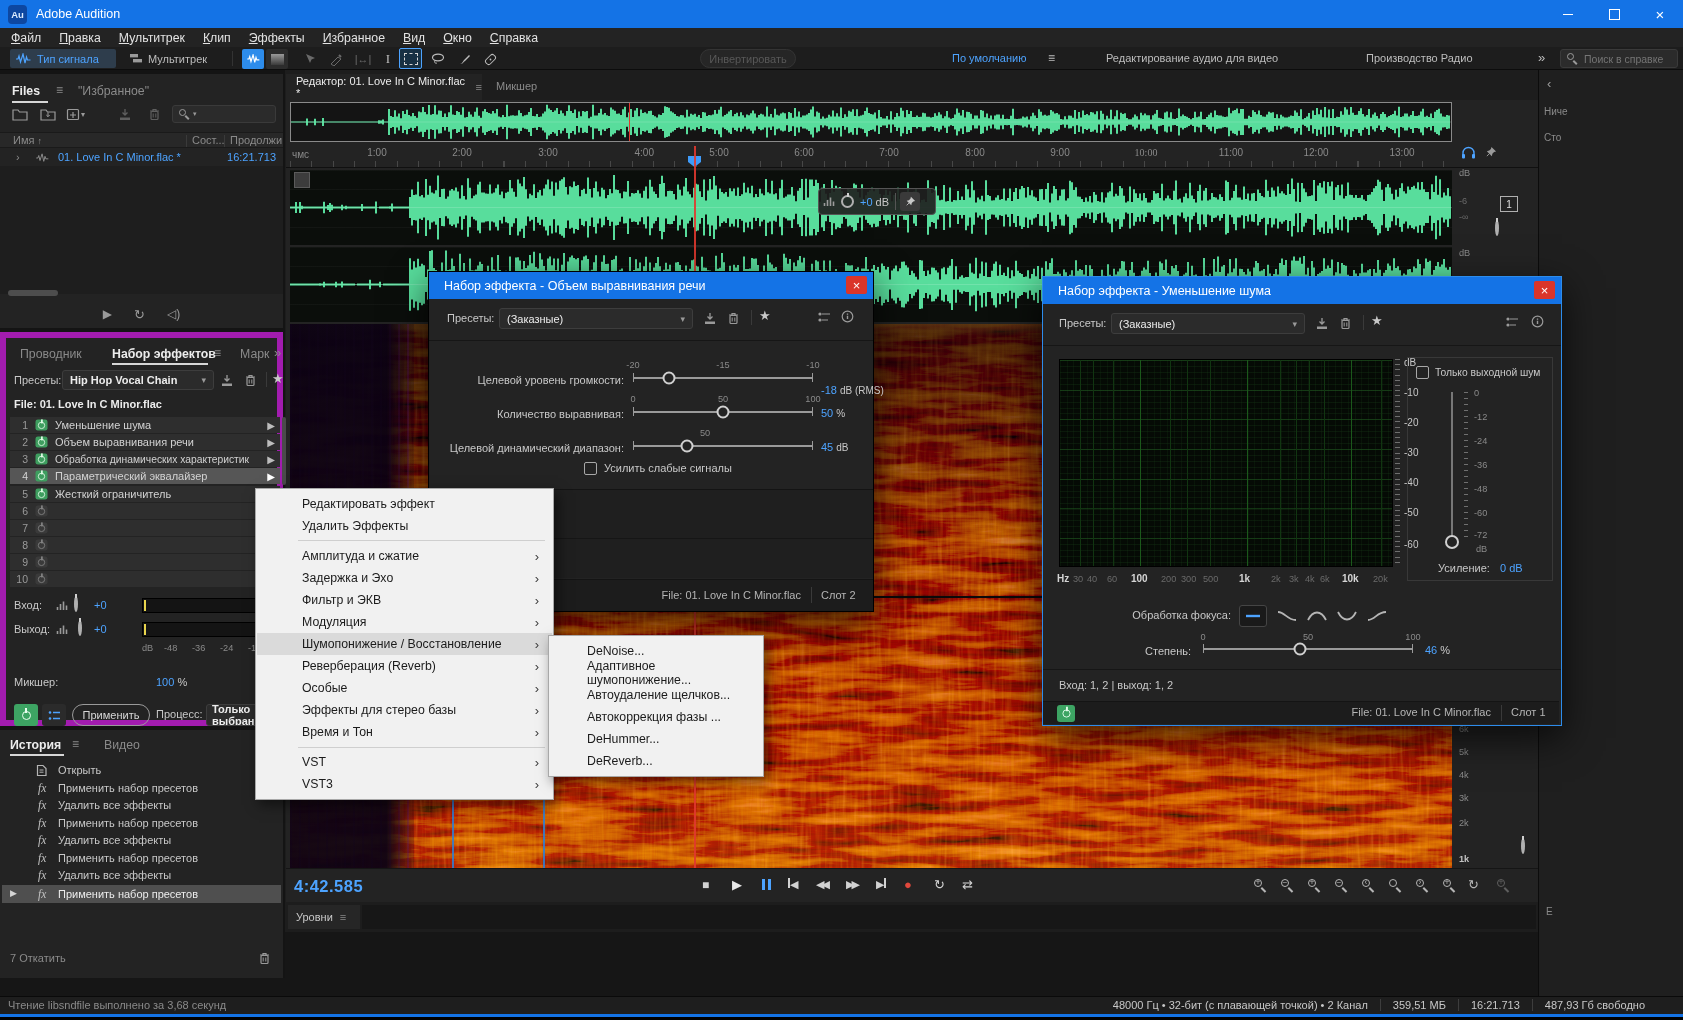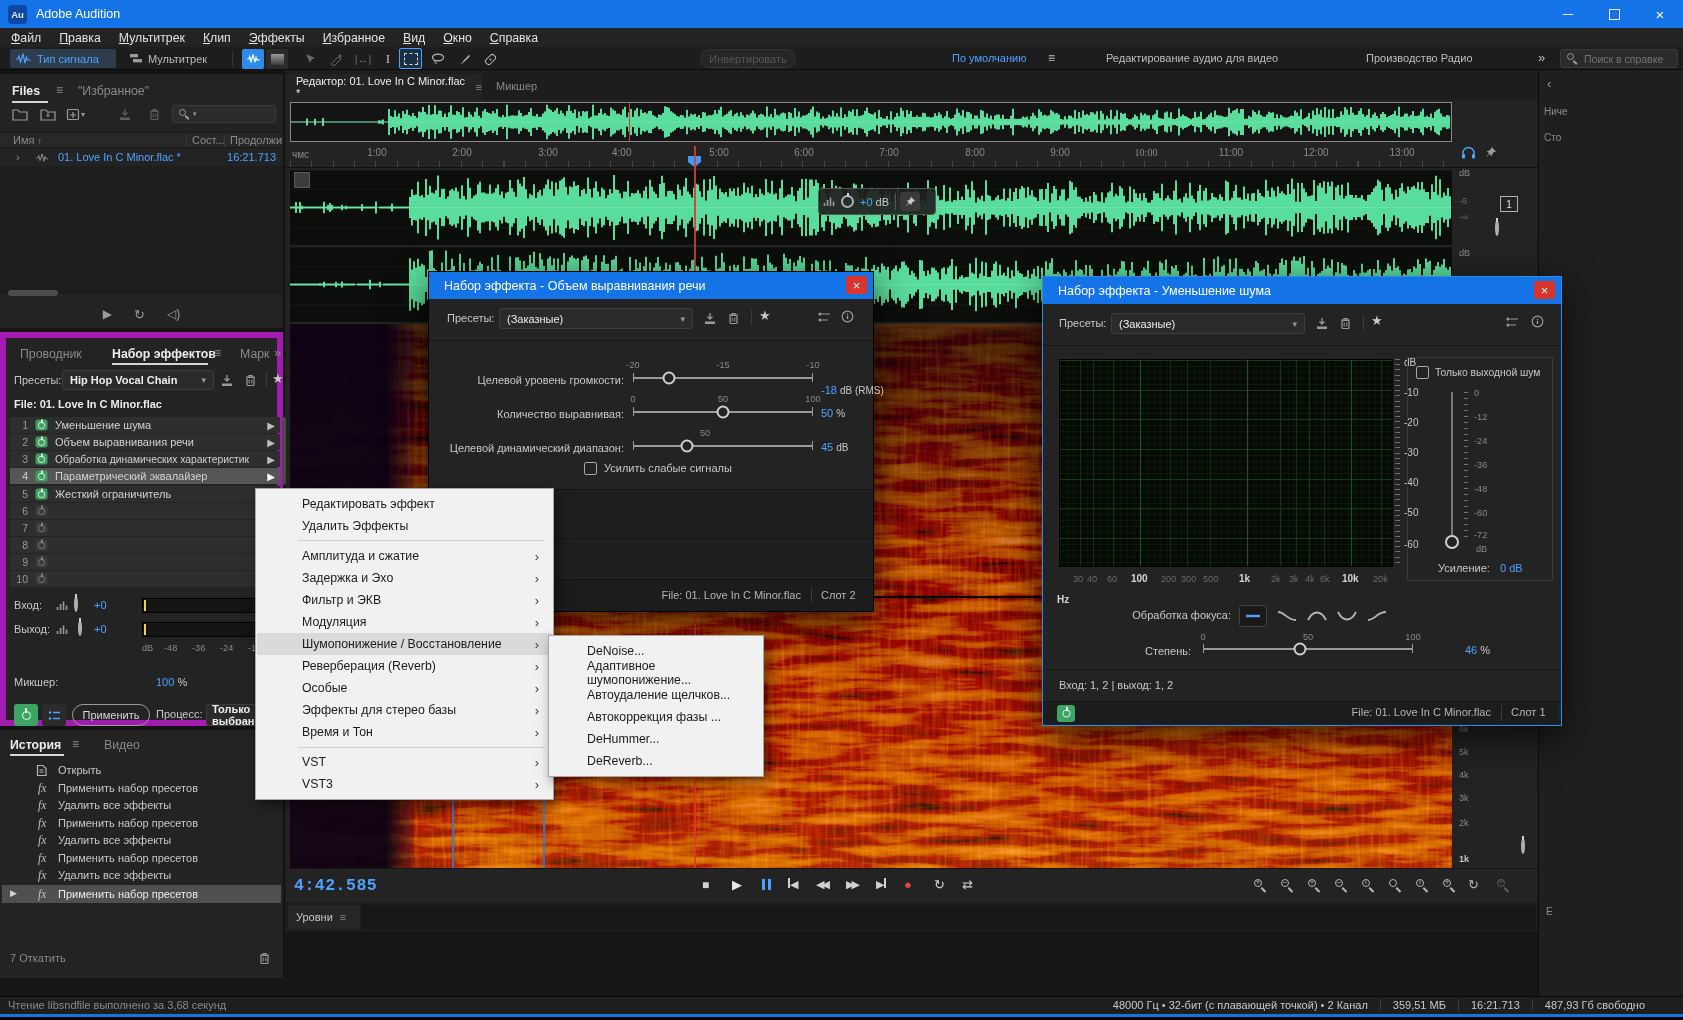--- a/index.html
+++ b/index.html
@@ -475,21 +475,21 @@
         </svg></div>
     <i style="position:absolute;left:338px;top:0;width:1px;height:38px;background:#e0392f;"></i>
   </div>
 
   <div class="bx" style="left:286px;top:144px;width:1252px;height:24px;background:#232323;border-bottom:1px solid #101010;">
     <span class="t f10 dim" style="left:6px;top:5px;">чмс</span>
     <div class="bx" style="left:4px;top:17px;width:1162px;height:6px;background:repeating-linear-gradient(90deg,#474747 0 1px,transparent 1px 21.35px);"></div>
     <span class="t f10 dim r" style="left:70px;top:3px;width:42px;text-align:center;">1:00</span>
     <span class="t f10 dim" style="left:155px;top:3px;width:42px;text-align:center;">2:00</span>
     <span class="t f10 dim" style="left:241px;top:3px;width:42px;text-align:center;">3:00</span>
-    <span class="t f10 dim" style="left:326px;top:3px;width:42px;text-align:left;">4:00</span>
+    <span class="t f10 dim" style="left:326px;top:3px;width:42px;text-align:right;">4:00</span>
     <span class="t f10 dim" style="left:412px;top:3px;width:42px;text-align:center;">5:00</span>
     <span class="t f10 dim" style="left:497px;top:3px;width:42px;text-align:center;">6:00</span>
     <span class="t f10 dim" style="left:582px;top:3px;width:42px;text-align:center;">7:00</span>
     <span class="t f10 dim" style="left:668px;top:3px;width:42px;text-align:center;">8:00</span>
     <span class="t f10 dim" style="left:753px;top:3px;width:42px;text-align:center;">9:00</span>
     <span class="t f10 dim" style="left:839px;top:3px;width:42px;text-align:center;font-family:Liberation Serif, serif;">10:00</span>
     <span class="t f10 dim" style="left:924px;top:3px;width:42px;text-align:center;">11:00</span>
     <span class="t f10 dim" style="left:1009px;top:3px;width:42px;text-align:center;">12:00</span>
     <span class="t f10 dim" style="left:1095px;top:3px;width:42px;text-align:center;">13:00</span>
     <i style="position:absolute;left:402px;top:12px;width:13px;height:11px;background:#3f9bfa;clip-path:polygon(0 0,100% 0,100% 55%,50% 100%,0 55%);"></i>
@@ -577,21 +577,21 @@
     <span class="t f9 dim" style="left:4px;top:580px;">6k</span>
     <span class="t f9 dim" style="left:4px;top:603px;">5k</span>
     <span class="t f9 dim" style="left:4px;top:626px;">4k</span>
     <span class="t f9 dim" style="left:4px;top:649px;">3k</span>
     <span class="t f9 dim" style="left:4px;top:674px;">2k</span>
     <span class="t f9" style="left:4px;top:710px;color:#c2c2c2;font-weight:bold;">1k</span>
     <span class="bx knob" style="left:62px;top:696px;"></span>
   </div>
 
   <div class="bx" style="left:286px;top:868px;width:1252px;height:34px;background:#232323;border-top:1px solid #151515;">
-    <span class="t" style="left:8px;top:7px;font-family:Liberation Mono, monospace;font-size:16.5px;font-weight:bold;color:#4da3ff;letter-spacing:.5px;">4:42.585</span>
+    <span class="t" style="left:8px;top:7px;font-family:Liberation Sans, sans-serif;font-size:16.5px;font-weight:bold;color:#4da3ff;letter-spacing:.5px;">4:42.585</span>
     <span class="t" style="left:416px;top:9px;color:#d2d2d2;font-size:12px;">■</span>
     <span class="t" style="left:446px;top:8px;color:#e8e8e8;font-size:13px;">▶</span>
     <span class="t" style="left:474px;top:10px;"><i class="pbar"></i><i class="pbar"></i></span>
     <span class="t" style="left:502px;top:9px;color:#d2d2d2;font-size:11px;"><i class="sbar"></i>◀</span>
     <span class="t" style="left:530px;top:9px;color:#d2d2d2;font-size:11px;letter-spacing:-3px;">◀◀</span>
     <span class="t" style="left:560px;top:9px;color:#d2d2d2;font-size:11px;letter-spacing:-3px;">▶▶</span>
     <span class="t" style="left:590px;top:9px;color:#d2d2d2;font-size:11px;">▶<i class="sbar"></i></span>
     <span class="t" style="left:618px;top:8px;color:#e0483c;font-size:13px;">●</span>
     <span class="t" style="left:648px;top:8px;color:#d2d2d2;font-size:13px;">↻</span>
     <span class="t" style="left:676px;top:8px;color:#d2d2d2;font-size:13px;">⇄</span>
@@ -785,21 +785,21 @@
     </div>
     <div class="bx" style="left:352px;top:82px;width:5px;height:208px;background:repeating-linear-gradient(180deg,#6f6f6f 0 1px,transparent 1px 5.2px);"></div>
     <span class="t f10 txt" style="left:361px;top:80px;">dB</span>
     <span class="t f10 txt" style="left:361px;top:110px;">-10</span>
     <span class="t f10 txt" style="left:361px;top:140px;">-20</span>
     <span class="t f10 txt" style="left:361px;top:170px;">-30</span>
     <span class="t f10 txt" style="left:361px;top:200px;">-40</span>
     <span class="t f10 txt" style="left:361px;top:230px;">-50</span>
     <span class="t f10 txt" style="left:361px;top:262px;">-60</span>
 
-    <span class="t f10" style="left:14px;top:296px;color:#d5d5d5;font-weight:bold;margin-top:21px;">Hz</span>
+    <span class="t f10" style="left:14px;top:296px;color:#d5d5d5;font-weight:bold;">Hz</span>
     <span class="t f9 dim2" style="left:30px;top:297px;">30</span>
     <span class="t f9 dim2" style="left:44px;top:297px;">40</span>
     <span class="t f9 dim2" style="left:64px;top:297px;">60</span>
     <span class="t f10" style="left:88px;top:296px;color:#d5d5d5;font-weight:bold;">100</span>
     <span class="t f9 dim2" style="left:118px;top:297px;">200</span>
     <span class="t f9 dim2" style="left:138px;top:297px;">300</span>
     <span class="t f9 dim2" style="left:160px;top:297px;">500</span>
     <span class="t f10" style="left:196px;top:296px;color:#d5d5d5;font-weight:bold;">1k</span>
     <span class="t f9 dim2" style="left:228px;top:297px;">2k</span>
     <span class="t f9 dim2" style="left:246px;top:297px;">3k</span>
@@ -856,21 +856,21 @@
     <span class="t f11 txt r" style="left:78px;top:368px;width:70px;">Степень:</span>
     <span class="t f9 dim" style="left:146px;top:355px;width:28px;text-align:center;">0</span>
     <span class="t f9 dim" style="left:251px;top:355px;width:28px;text-align:center;">50</span>
     <span class="t f9 dim" style="left:356px;top:355px;width:28px;text-align:center;">100</span>
     <div class="hsl" style="left:160px;top:364px;width:210px;height:18px;">
       <div class="trk"></div>
         <div class="cap" style="left:0;"></div>
         <div class="cap" style="right:0;"></div>
       <span class="th" style="left:46%;"></span>
     </div>
-    <span class="t f11" style="left:382px;top:367px;margin-left:40px;"><span class="blu">46</span> <span class="txt">%</span></span>
+    <span class="t f11" style="left:382px;top:367px;"><span class="blu">46</span> <span class="txt">%</span></span>
 
     <div class="bx" style="left:0;top:392px;width:518px;height:1px;background:#161616;"></div>
     <span class="t f11 txt" style="left:16px;top:402px;">Вход: 1, 2 | выход: 1, 2</span>
 
     <div class="bx" style="left:0;top:424px;width:516px;height:23px;background:#1c1c1c;border-top:1px solid #141414;">
       <div class="pwrbtn grnbtn" style="left:14px;top:3px;width:18px;height:17px;">
           <i class="pwr" style="transform:scale(.9);"></i>
         </div>
       <span class="t f11 r" style="left:288px;top:4px;width:160px;color:#b5b5b5;">File: 01. Love In C Minor.flac</span>
       <i style="position:absolute;left:458px;top:3px;width:1px;height:16px;background:#3a3a3a;"></i>

